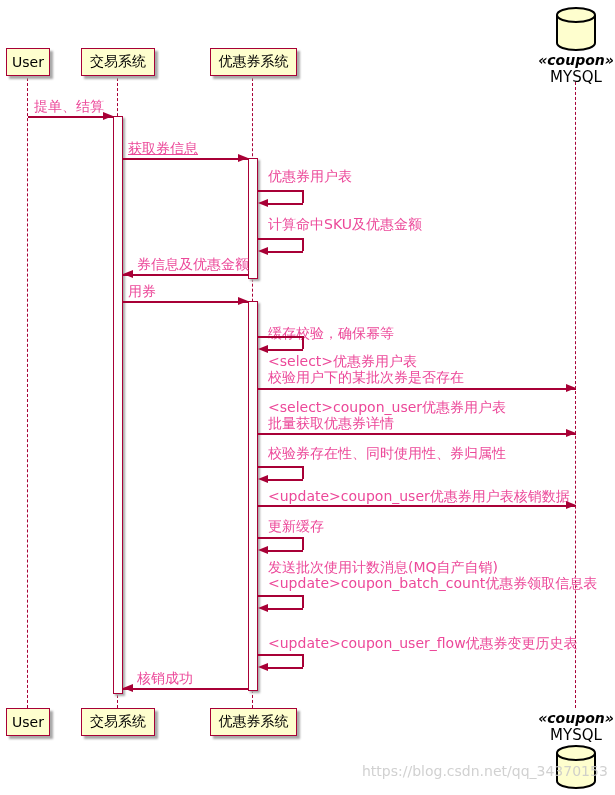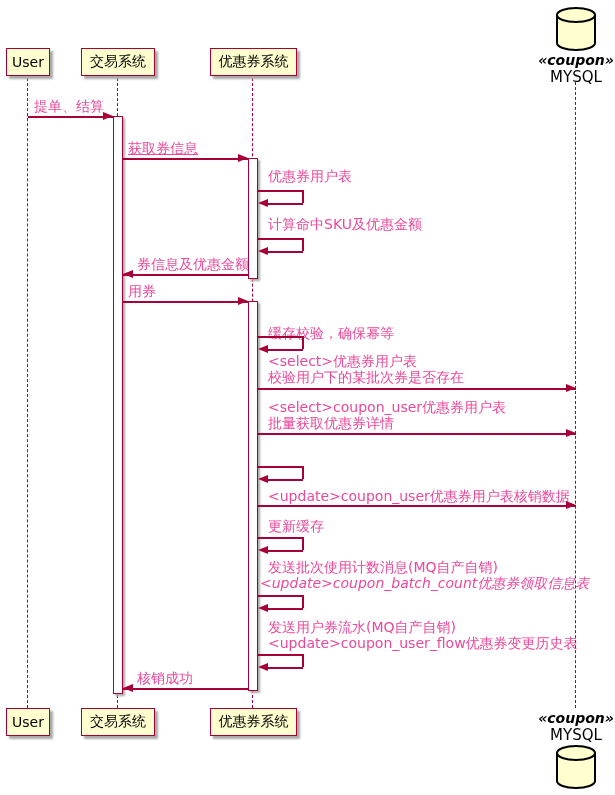--- a/index.html
+++ b/index.html
@@ -104,43 +104,43 @@
   <div class="mlabel" style="left:268px;top:370px;">校验用户下的某批次券是否存在</div>
   <div class="mlabel" style="left:268px;top:354px;">&lt;select&gt;优惠券用户表</div>
   <div class="hline" style="left:258px;top:388px;width:318px;"></div>
   <div class="head-r" style="left:566px;top:384px;"></div>
 
   <div class="mlabel" style="left:268px;top:400px;">&lt;select&gt;coupon_user优惠券用户表</div>
   <div class="mlabel" style="left:268px;top:416px;">批量获取优惠券详情</div>
   <div class="hline" style="left:258px;top:433px;width:318px;"></div>
   <div class="head-r" style="left:566px;top:429px;"></div>
 
+  <div class="mlabel" style="left:268px;top:446px;">校验券存在性、同时使用性、券归属性</div>
   <div class="hline" style="left:258px;top:466px;width:45px;"></div>
   <div class="vline" style="left:302px;top:466px;height:13px;"></div>
   <div class="hline" style="left:266px;top:479px;width:37px;"></div>
   <div class="head-l" style="left:258px;top:475px;"></div>
 
   <div class="mlabel" style="left:268px;top:489px;">&lt;update&gt;coupon_user优惠券用户表核销数据</div>
   <div class="hline" style="left:258px;top:505px;width:318px;"></div>
   <div class="head-r" style="left:566px;top:501px;"></div>
 
   <div class="mlabel" style="left:268px;top:519px;">更新缓存</div>
   <div class="hline" style="left:258px;top:537px;width:45px;"></div>
   <div class="vline" style="left:302px;top:537px;height:13px;"></div>
   <div class="hline" style="left:266px;top:550px;width:37px;"></div>
   <div class="head-l" style="left:258px;top:546px;"></div>
 
   <div class="mlabel" style="left:268px;top:560px;">发送批次使用计数消息(MQ自产自销)</div>
-  <div class="mlabel" style="left:260px;top:576px;font-style:italic;">&lt;update&gt;coupon_batch_count优惠券领取信息表</div>
+  <div class="mlabel" style="left:268px;top:576px;">&lt;update&gt;coupon_batch_count优惠券领取信息表</div>
   <div class="hline" style="left:258px;top:595px;width:45px;"></div>
   <div class="vline" style="left:302px;top:595px;height:13px;"></div>
   <div class="hline" style="left:266px;top:608px;width:37px;"></div>
   <div class="head-l" style="left:258px;top:604px;"></div>
 
-  <div class="mlabel" style="left:268px;top:620px;">发送用户券流水(MQ自产自销)</div>
   <div class="mlabel" style="left:268px;top:636px;">&lt;update&gt;coupon_user_flow优惠券变更历史表</div>
   <div class="hline" style="left:258px;top:654px;width:45px;"></div>
   <div class="vline" style="left:302px;top:654px;height:13px;"></div>
   <div class="hline" style="left:266px;top:667px;width:37px;"></div>
   <div class="head-l" style="left:258px;top:663px;"></div>
 
   <div class="mlabel" style="left:137px;top:671px;">核销成功</div>
   <div class="hline" style="left:123px;top:688px;width:125px;"></div>
   <div class="head-l" style="left:123px;top:684px;"></div>
 
@@ -158,14 +158,15 @@
     <div class="db-stereo">«coupon»</div>
     <div class="db-name">MYSQL</div>
     <span>
       <svg width="44" height="46" viewBox="0 0 44 46" style="display:block;margin:0 auto;">
         <path d="M3 9 L3 37 A19 7 0 0 0 41 37 L41 9" fill="#FEFECE" stroke="#000000" stroke-width="2"></path>
         <ellipse cx="22" cy="9" rx="19" ry="7" fill="#FEFECE" stroke="#000000" stroke-width="2"></ellipse>
       </svg>
     </span>
   </div>
 
+  <div class="watermark" style="left:362px;top:763px;">https://blog.csdn.net/qq_34370153</div>
 
 </div>
 
 </body></html>

